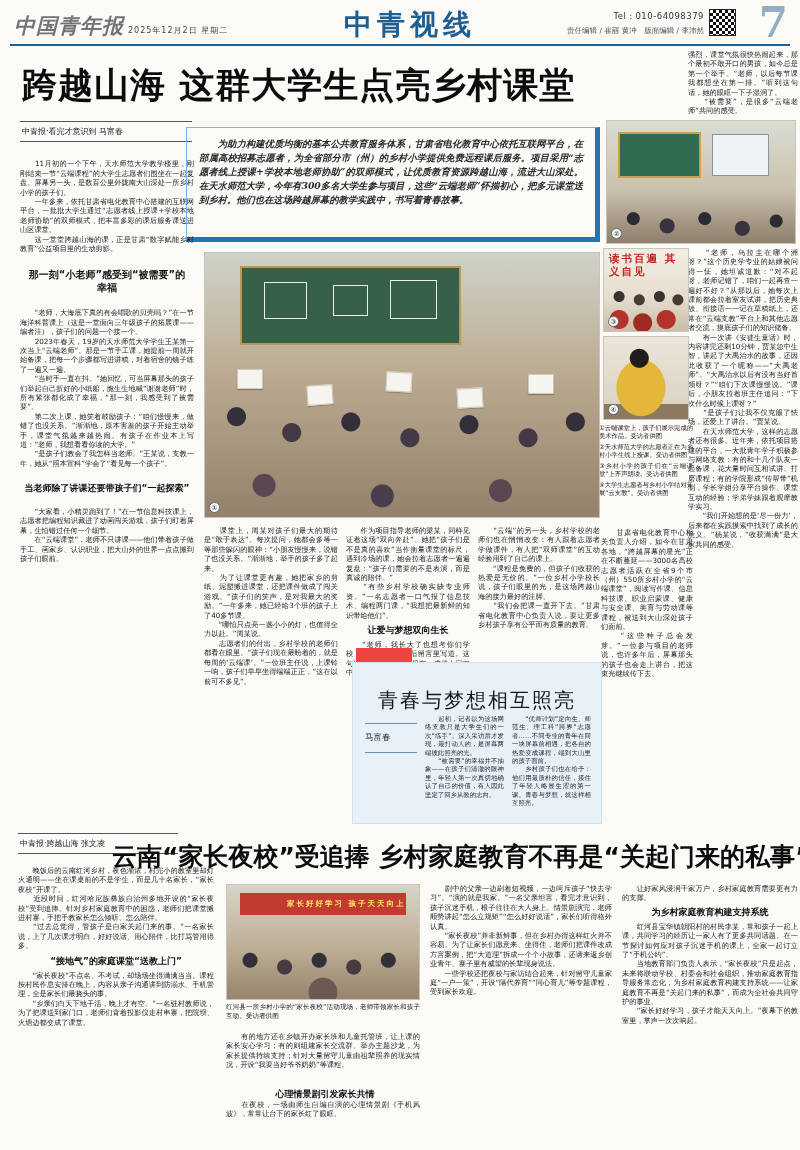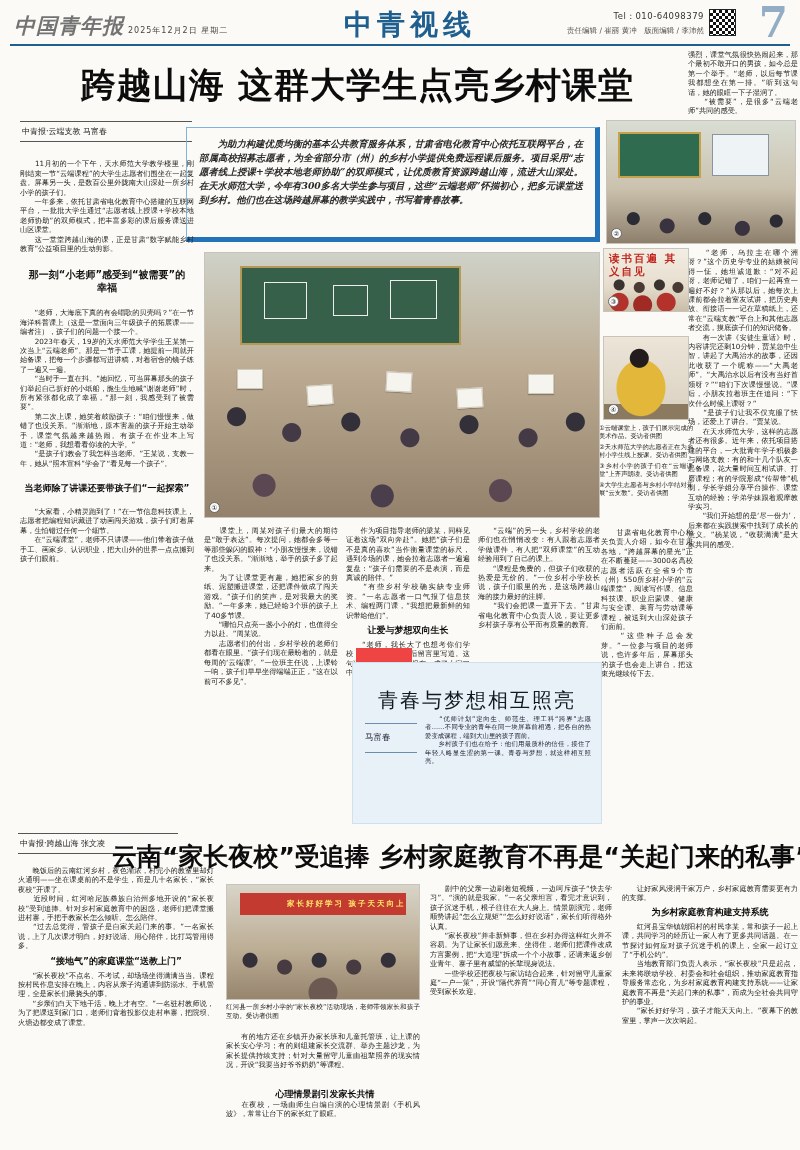--- a/index.html
+++ b/index.html
@@ -21,21 +21,21 @@
   background:conic-gradient(#111 25%,#fff 0 50%,#111 0 75%,#fff 0);background-size:6px 6px}
 .pagenum{right:12px;top:-2px;font-family:"DejaVu Serif","Liberation Serif",serif;
   font-size:42px;font-weight:bold;color:#93aec4}
 .head-rule{left:10px;right:10px;top:44px;height:2px;background:#1e5f90}
 
 
 .bt{font-size:7.2px;line-height:9.4px;text-align:justify;white-space:pre-line;color:#222;overflow:hidden}
 .subhead{font-weight:bold;text-align:center;color:#0e0e0e;white-space:normal}
 .sh-lg{font-size:10px;line-height:13px;margin:5px 4px}
 .sh-sm{font-size:9px;line-height:12px;margin:4px 2px}
-.headline1{left:22px;top:62px;width:612px;text-align:right;font-size:35px;font-weight:900;
+.headline1{left:22px;top:62px;width:612px;text-align:left;font-size:35px;font-weight:900;
   color:#0c0c0c;letter-spacing:1px;white-space:nowrap}
 .headline2{left:112px;top:840px;width:686px;font-size:25px;font-weight:900;color:#0c0c0c;white-space:nowrap}
 .byline-box{border-top:1px solid #555;border-bottom:1px solid #555;padding:4px 2px;
   font-size:8px;color:#222;background:transparent}
 .byline1{left:20px;top:121px;width:172px}
 .byline2{left:18px;top:833px;width:160px}
 .intro{left:186px;top:127px;width:414px;height:115px;padding:9px 12px;
   border:1px solid #7fb2dd;border-right:5px solid #2273b8;border-bottom:5px solid #2273b8;
   font-family:"DejaVu Serif","Liberation Serif",serif;font-style:italic;font-weight:600;
   font-size:9.3px;line-height:14px;text-align:justify;color:#2a2a2a;white-space:pre-line;overflow:hidden}
@@ -78,21 +78,21 @@
    radial-gradient(circle at 67% 65%,#33303a 9px,transparent 10px),
    radial-gradient(circle at 82% 70%,#443a46 9px,transparent 10px),
    radial-gradient(circle at 94% 64%,#33303a 9px,transparent 10px),
    radial-gradient(circle at 15% 88%,#5a4752 11px,transparent 12px),
    radial-gradient(circle at 45% 92%,#4a3e4c 11px,transparent 12px),
    radial-gradient(circle at 75% 90%,#5a4752 11px,transparent 12px),
    linear-gradient(180deg,#cfd2c8 0%,#bcab92 45%,#93816b 100%)}
 .ph-main .board{position:absolute;left:9%;top:5%;width:56%;height:30%;background:#37604a;border:2px solid #b59a55}
 .ph-main .chalk{position:absolute;border:1px solid #eee;background:transparent}
 .paper{position:absolute;width:26px;height:20px;background:#f6f4ee;border:1px solid #cfc9ba;box-shadow:0 1px 1px rgba(0,0,0,.25)}
-.ph2{left:603px;top:248px;width:86px;height:64px;
+.ph2{left:603px;top:248px;width:86px;height:84px;
   background:
    radial-gradient(circle at 18% 58%,#3a3230 5px,transparent 6px),
    radial-gradient(circle at 42% 62%,#4a3a34 5px,transparent 6px),
    radial-gradient(circle at 66% 58%,#3a3230 5px,transparent 6px),
    radial-gradient(circle at 88% 62%,#4a3a34 5px,transparent 6px),
    radial-gradient(circle at 18% 86%,#b3322b 9px,transparent 10px),
    radial-gradient(circle at 46% 90%,#a02a24 9px,transparent 10px),
    radial-gradient(circle at 74% 86%,#b3322b 9px,transparent 10px),
    linear-gradient(180deg,#f3eee4 0%,#e6ddcd 60%,#c9bda8 100%)}
 .ph2 .slogan{position:absolute;left:5px;top:3px;right:3px;color:#c2271f;font-weight:bold;
@@ -139,21 +139,21 @@
   <div class="abs section-title">中青视线</div>
   <div class="abs head-right">
     <div class="tel">Tel：010-64098379</div>
     <div class="editors">责任编辑 / 崔丽 黄冲　版面编辑 / 李沛然</div>
   </div>
   <div class="abs qr"></div>
   <div class="abs pagenum">7</div>
   <div class="abs head-rule"></div>
 
   <div class="abs headline1">跨越山海 这群大学生点亮乡村课堂</div>
-  <div class="abs byline-box byline1">中青报·云端支教 马富春</div>
+  <div class="abs byline-box byline1">中青报·看完才意识到 马富春</div>
   <div class="abs intro">　　为助力构建优质均衡的基本公共教育服务体系，甘肃省电化教育中心依托互联网平台，在部属高校招募志愿者，为全省部分市（州）的乡村小学提供免费远程课后服务。项目采用“志愿者线上授课+学校本地老师协助”的双师模式，让优质教育资源跨越山海，流进大山深处。在天水师范大学，今年有300多名大学生参与项目，这些“云端老师”怀揣初心，把多元课堂送到乡村。他们也在这场跨越屏幕的教学实践中，书写着青春故事。</div>
 
   <div class="abs bt col1">
     <div class="bt">　　11月初的一个下午，天水师范大学教学楼里，刚刚结束一节“云端课程”的大学生志愿者们围坐在一起复盘。屏幕另一头，是数百公里外陇南大山深处一所乡村小学的孩子们。
 　　一年多来，依托甘肃省电化教育中心搭建的互联网平台，一批批大学生通过“志愿者线上授课+学校本地老师协助”的双师模式，把丰富多彩的课后服务课送进山区课堂。
 　　这一堂堂跨越山海的课，正是甘肃“数字赋能乡村教育”公益项目里的生动剪影。</div>
     <div class="subhead sh-lg">那一刻“小老师”感受到“被需要”的幸福</div>
     <div class="bt">　　“老师，大海底下真的有会唱歌的贝壳吗？”在一节海洋科普课上（这是一堂面向三年级孩子的拓展课——编者注），孩子们的问题一个接一个。
 　　2023年春天，19岁的天水师范大学学生王某第一次当上“云端老师”。那是一节手工课，她提前一周就开始备课，把每一个步骤都写进讲稿，对着宿舍的镜子练了一遍又一遍。
 　　“当时手一直在抖。”她回忆，可当屏幕那头的孩子们举起自己折好的小纸船，脆生生地喊“谢谢老师”时，所有紧张都化成了幸福，“那一刻，我感受到了被需要”。
@@ -221,20 +221,22 @@
   </div>
   <div class="abs bt colC">　　“云端”的另一头，乡村学校的老师们也在悄悄改变：有人跟着志愿者学做课件，有人把“双师课堂”的互动经验用到了自己的课上。
 　　“课程是免费的，但孩子们收获的热爱是无价的。”一位乡村小学校长说，孩子们眼里的光，是这场跨越山海的接力最好的注脚。
 　　“我们会把课一直开下去。”甘肃省电化教育中心负责人说，要让更多乡村孩子享有公平而有质量的教育。</div>
 
   <div class="abs notes-tag">记者手记</div>
   <div class="abs notes-box">
     <div class="notes-title">青春与梦想相互照亮</div>
     <div class="notes-byline">马富春</div>
     <div class="notes-cols">
+      <div class="notes-col">　　起初，记者以为这场网络支教只是大学生们的一次“练手”。深入采访后才发现，最打动人的，是屏幕两端彼此照亮的光。
+　　“被需要”的幸福并不抽象——在孩子们清澈的眼神里，年轻人第一次真切地确认了自己的价值，有人因此坚定了回乡从教的志向。</div>
       <div class="notes-col">　　“优师计划”定向生、师范生、理工科“跨界”志愿者……不同专业的青年在同一块屏幕前相遇，把各自的热爱变成课程，端到大山里的孩子面前。
 　　乡村孩子们也在给予：他们用最质朴的信任，接住了年轻人略显生涩的第一课。青春与梦想，就这样相互照亮。</div>
     </div>
   </div>
 
   <div class="abs byline-box byline2">中青报·跨越山海 张文凌</div>
   <div class="abs headline2">云南“家长夜校”受追捧 乡村家庭教育不再是“关起门来的私事”</div>
 
   <div class="abs a2-left">
     <div class="bt">　　晚饭后的云南红河乡村，夜色渐浓，村完小的教室里却灯火通明——坐在课桌前的不是学生，而是几十名家长，“家长夜校”开课了。

